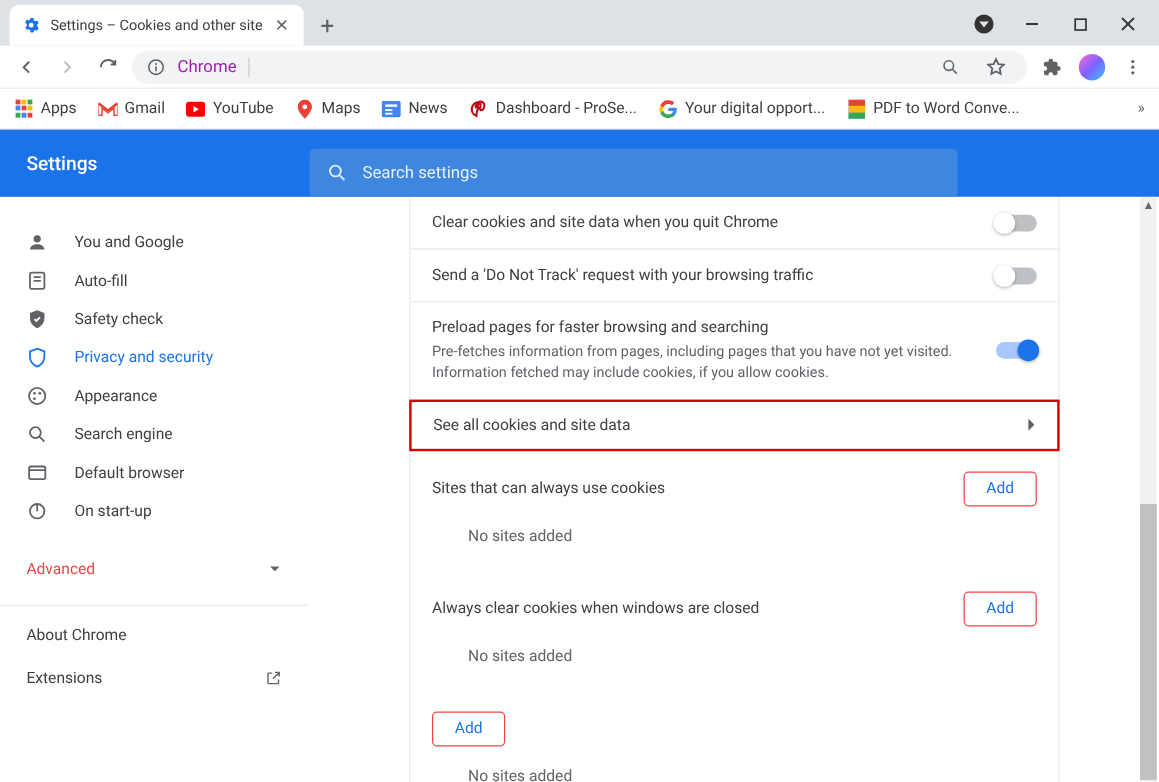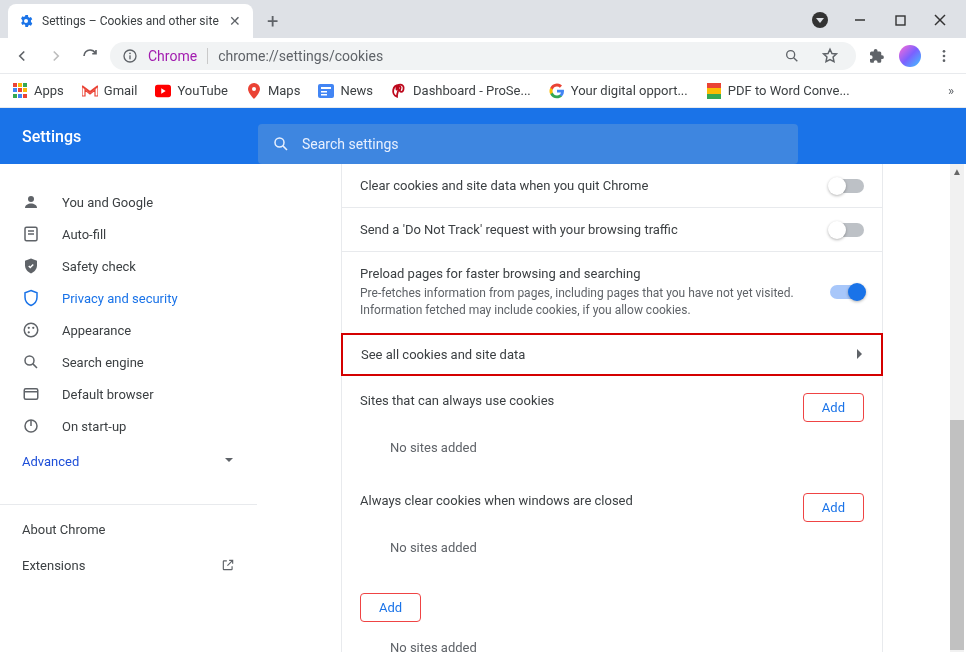--- a/index.html
+++ b/index.html
@@ -34,39 +34,39 @@
     .settings-title { width:258px; padding-left:22px; font-size:16px; font-weight:500;}
     .searchbox { flex:0 0 540px; margin-left:0; height:40px; background:#3e86e0; border-radius:4px; display:flex; align-items:center; padding:0 14px; gap:12px; color:#e8f0fe;margin-top:16px;}
     .searchbox input { background:transparent; border:none; outline:none; color:#e8f0fe; font-size:14px; flex:1;}
     .searchbox input::placeholder { color:#e8f0fe;}
     .main { flex:1; display:flex; overflow:hidden; }
     .sidebar { width:258px; padding-top:14px; font-size:13px; color:#3c4043; border-right:1px solid transparent;}
     .side-item { height:32px; display:flex; align-items:center; padding-left:22px; gap:22px; cursor:pointer; border-radius:0 16px 16px 0; margin-right:18px;}
     .side-item.active { color:#1a73e8; }
     .side-icon { width:18px;height:18px;display:flex;align-items:center;justify-content:center;color:inherit;}
     .side-group { margin-top:8px;text-align:right;}
-    .advanced { height:40px; display:flex; align-items:flex-start; padding:0 22px; justify-content:space-between; cursor:pointer; font-size:13px; color:#1d4ed8; margin-top:12px;}
+    .advanced { height:40px; display:flex; align-items:center; padding:0 22px; justify-content:space-between; cursor:pointer; font-size:13px; color:#ef4444; margin-top:12px;}
     .sep { height:1px; background:#e8eaed; margin:10px 0 6px 0;}
     .ext-row { height:36px; display:flex; align-items:center; padding:0 22px; justify-content:space-between; font-size:13px; color:#3c4043; cursor:pointer;}
     .panel-wrap { flex:1; background:#fff; overflow-y:auto; position:relative;}
     .panel { width:542px; margin:0 auto; border:1px solid #e8eaed; border-top:none; }
     .row { padding:14px 18px; border-bottom:1px solid #e8eaed; display:flex; align-items:center; }
     .row:last-of-type{border-bottom:none;}
     .row-text { flex:1; }
     .row-title { font-size:13px; color:#3c4043;}
     .row-sub { font-size:12px; color:#5f6368; margin-top:4px; line-height:1.4;}
     .toggle { width:34px; height:14px; background:#bdc1c6; border-radius:7px; position:relative; cursor:pointer; flex-shrink:0;}
     .toggle .knob { width:18px;height:18px;background:#fff;border-radius:50%;position:absolute;top:-2px;left:-2px;box-shadow:0 1px 3px rgba(0,0,0,.3);}
     .toggle.on { background:#a8c7fa;}
     .toggle.on .knob { background:#1a73e8; left:18px;}
     .see-all { border:2px solid #d40000; margin:-1px; position:relative; z-index:2;}
     .see-all-inner { padding:12px 18px; display:flex; align-items:center; justify-content:space-between;}
     .arrow-right { color:#5f6368;}
     .section { padding:18px 18px 10px 18px;}
-    .section-head { display:flex; justify-content:space-between;}
+    .section-head { display:flex; align-items:center; justify-content:space-between;}
     .section-title { font-size:13px; color:#3c4043;}
     .add-btn { border:1px solid #ef4444; color:#1a73e8; background:#fff; font-size:13px; padding:6px 18px; border-radius:4px; cursor:pointer;}
     .empty { font-size:13px; color:#5f6368; padding:18px 0 10px 30px;}
     .scroll-ind { position:absolute; right:2px; top:0; bottom:0; width:14px; background:#f1f1f1;}
     .scroll-track-top,.scroll-track-bot { height:14px; display:flex;align-items:center;justify-content:center;color:#666;font-size:10px;}
     .scroll-thumb { position:absolute; right:0; width:14px; background:#c1c1c1;}
     svg { display:block;}
   </style>
 </head>
 <body>
@@ -124,21 +124,20 @@
   <div class="omnibox">
     <span>
         <svg width="16" height="16" viewBox="0 0 24 24" fill="#5f6368">
           <circle cx="12" cy="12" r="9" fill="none" stroke="#5f6368" stroke-width="2"></circle>
           <circle cx="12" cy="8" r="1.3"></circle>
           <rect x="11" y="11" width="2" height="6"></rect>
         </svg>
       </span>
     <span class="chrome-label">Chrome</span>
     <span class="divider"></span>
-    <span class="url">chrome://settings/cookies</span>
     <span style="flex:1"></span>
     <span class="tool-icon">
         <svg width="16" height="16" viewBox="0 0 24 24" fill="none" stroke="#5f6368" stroke-width="2">
           <circle cx="10" cy="10" r="6"></circle>
           <line x1="20" y1="20" x2="14.5" y2="14.5"></line>
         </svg>
       </span>
     <span class="tool-icon">
         <svg width="18" height="18" viewBox="0 0 24 24" fill="none" stroke="#5f6368" stroke-width="2">
           <path d="M12 3l2.6 5.6 6 .6-4.5 4.2 1.2 6L12 16.8 6.7 19.4l1.2-6L3.4 9.2l6-.6z"></path>

